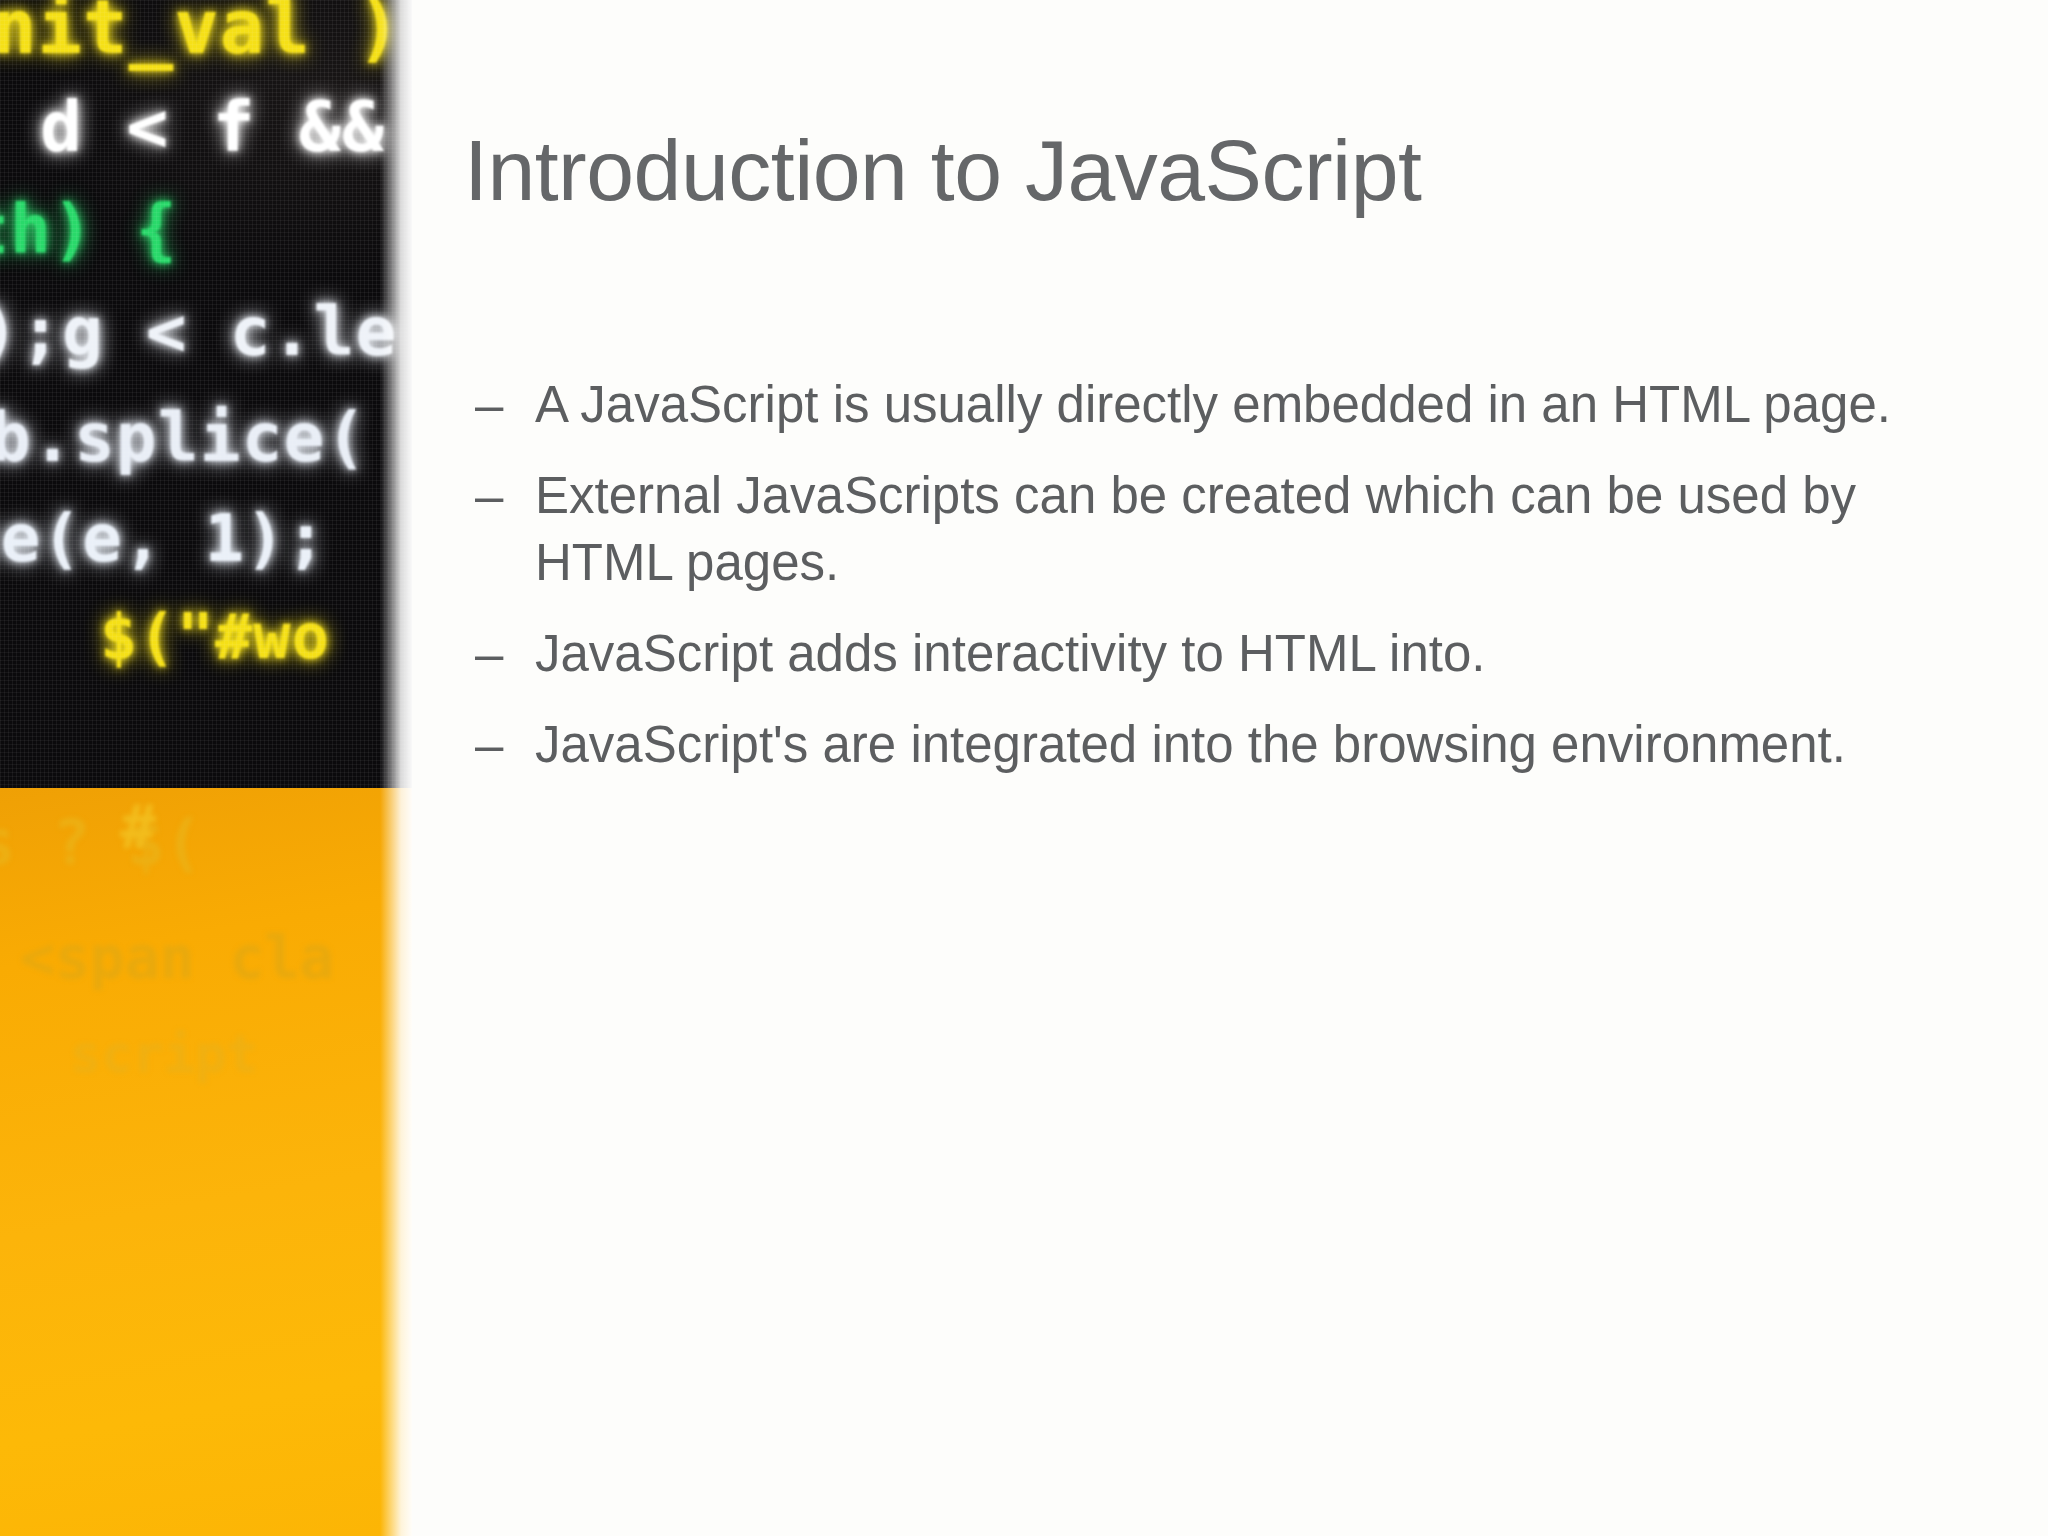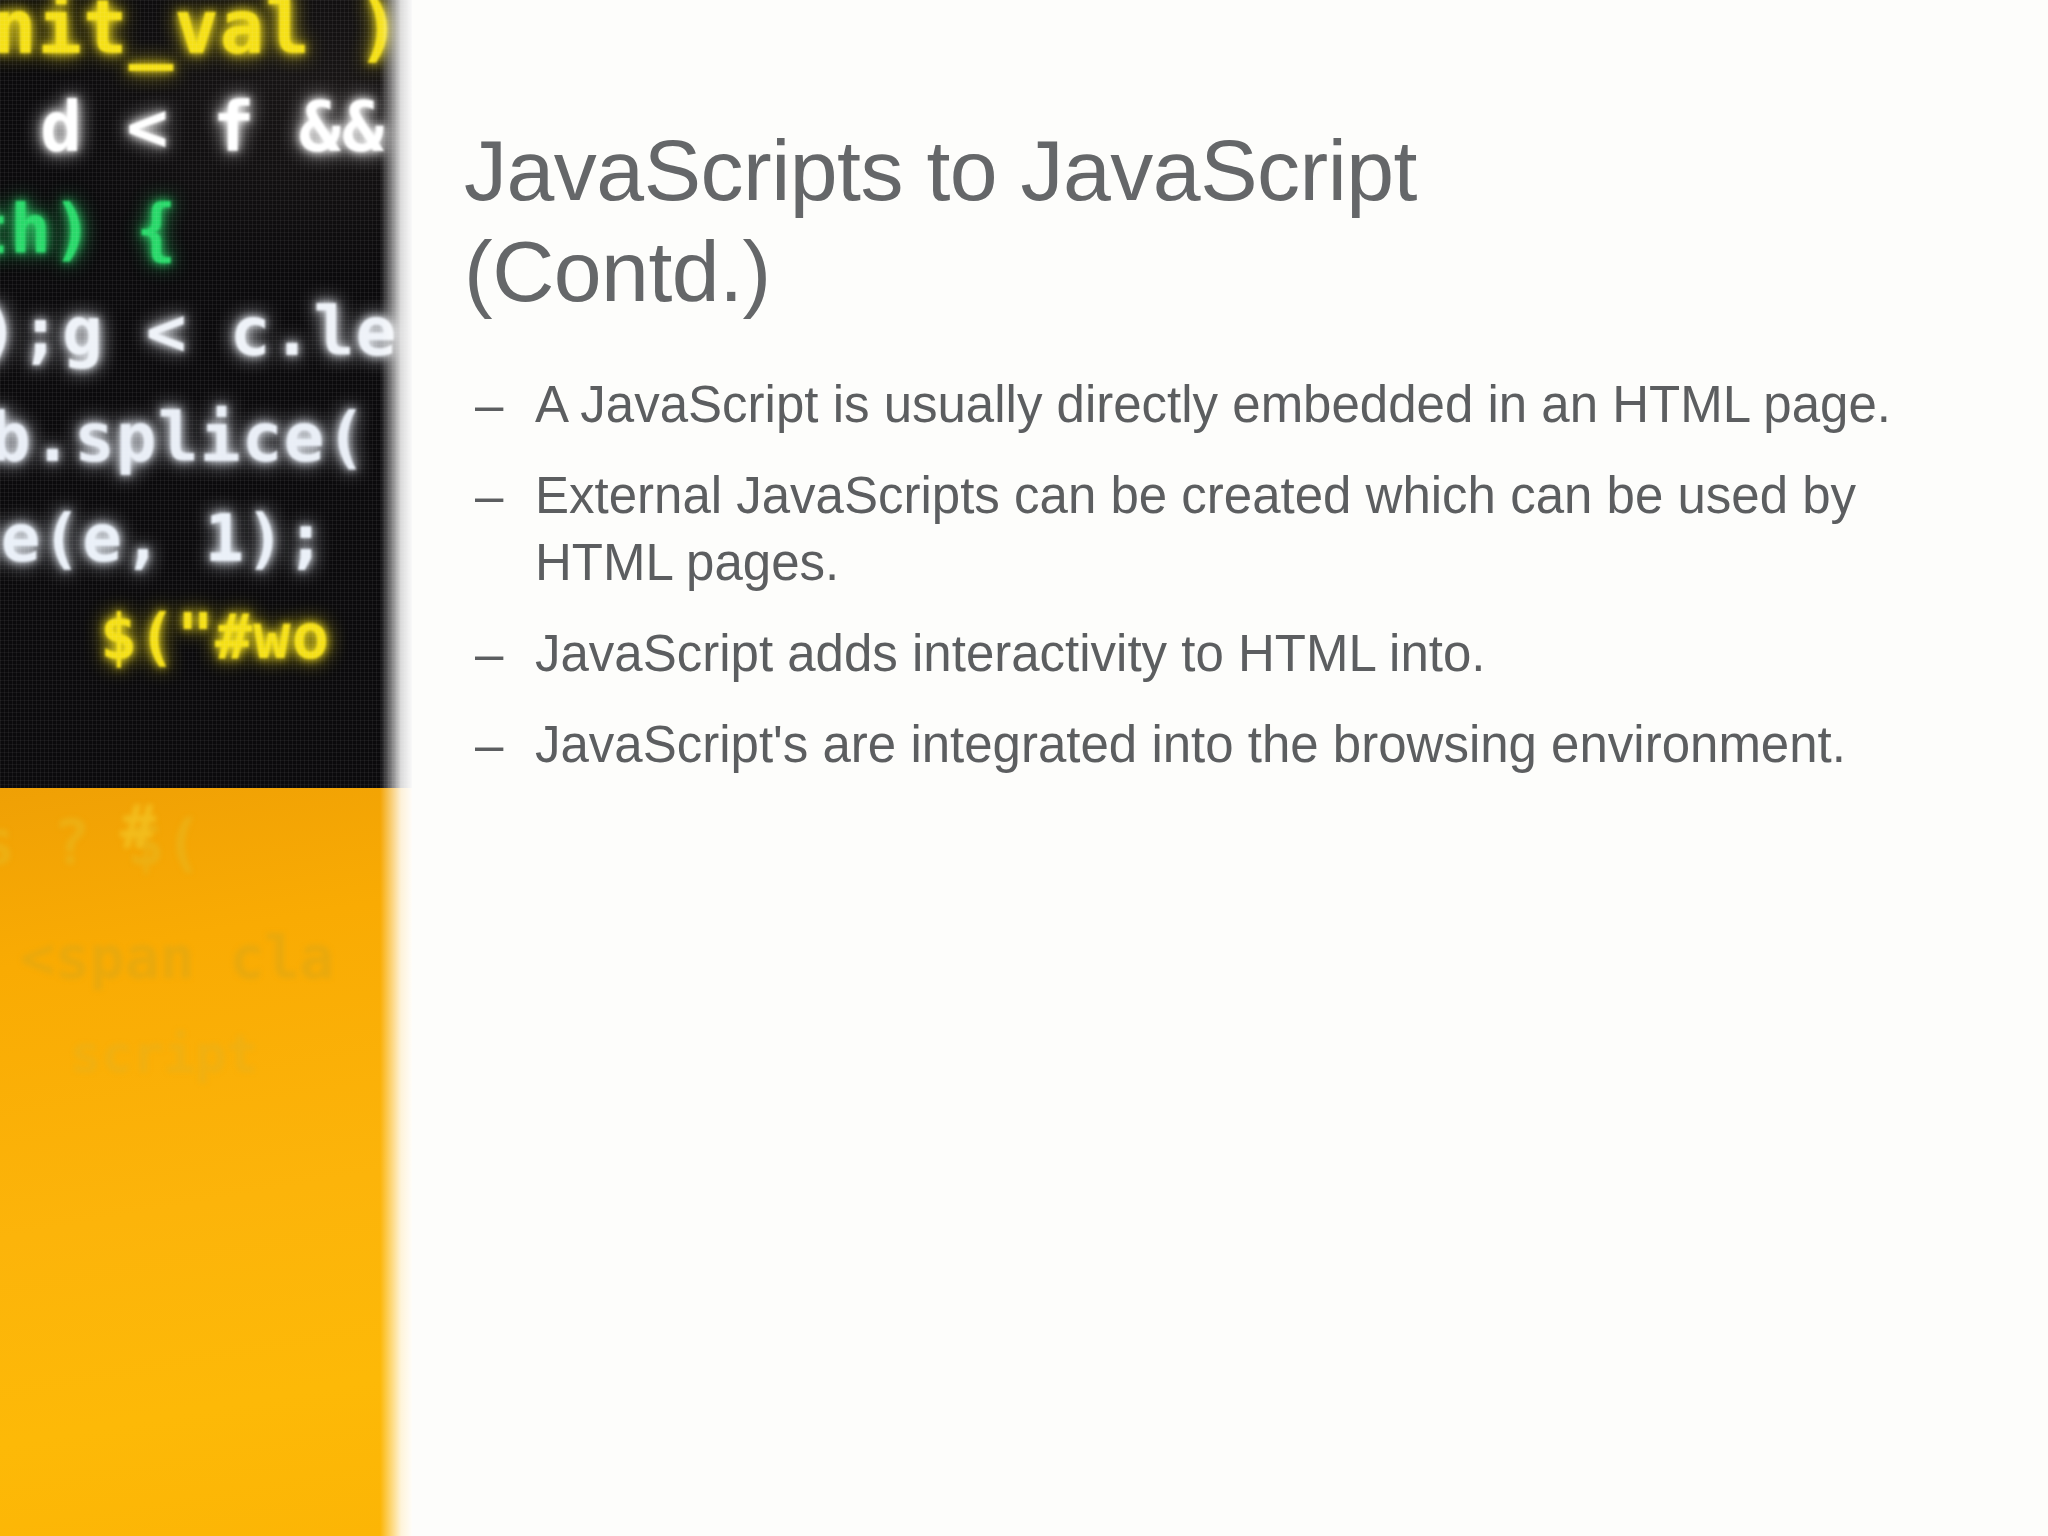--- a/index.html
+++ b/index.html
@@ -179,22 +179,21 @@
       <div class="ghost gh-3">&lt;span cla</div>
       <div class="ghost gh-4">script</div>
     </div>
 
     <div class="strip-fade"></div>
   </div>
 
   <div class="content">
 
     <h1 class="slide-title">
-      <span>JavaScripts to JavaScript</span><br>
-      <span>(Contd.)</span>
+      <span>Introduction to JavaScript</span><br>
     </h1>
 
     <ul class="bullet-list">
       <li class="bullet-item">
         <span class="bullet-marker">–</span>
         <span class="bullet-text">A JavaScript is usually directly embedded in an HTML page.</span>
       </li>
       <li class="bullet-item">
         <span class="bullet-marker">–</span>
         <span class="bullet-text">External JavaScripts can be created which can be used by HTML pages.</span>

